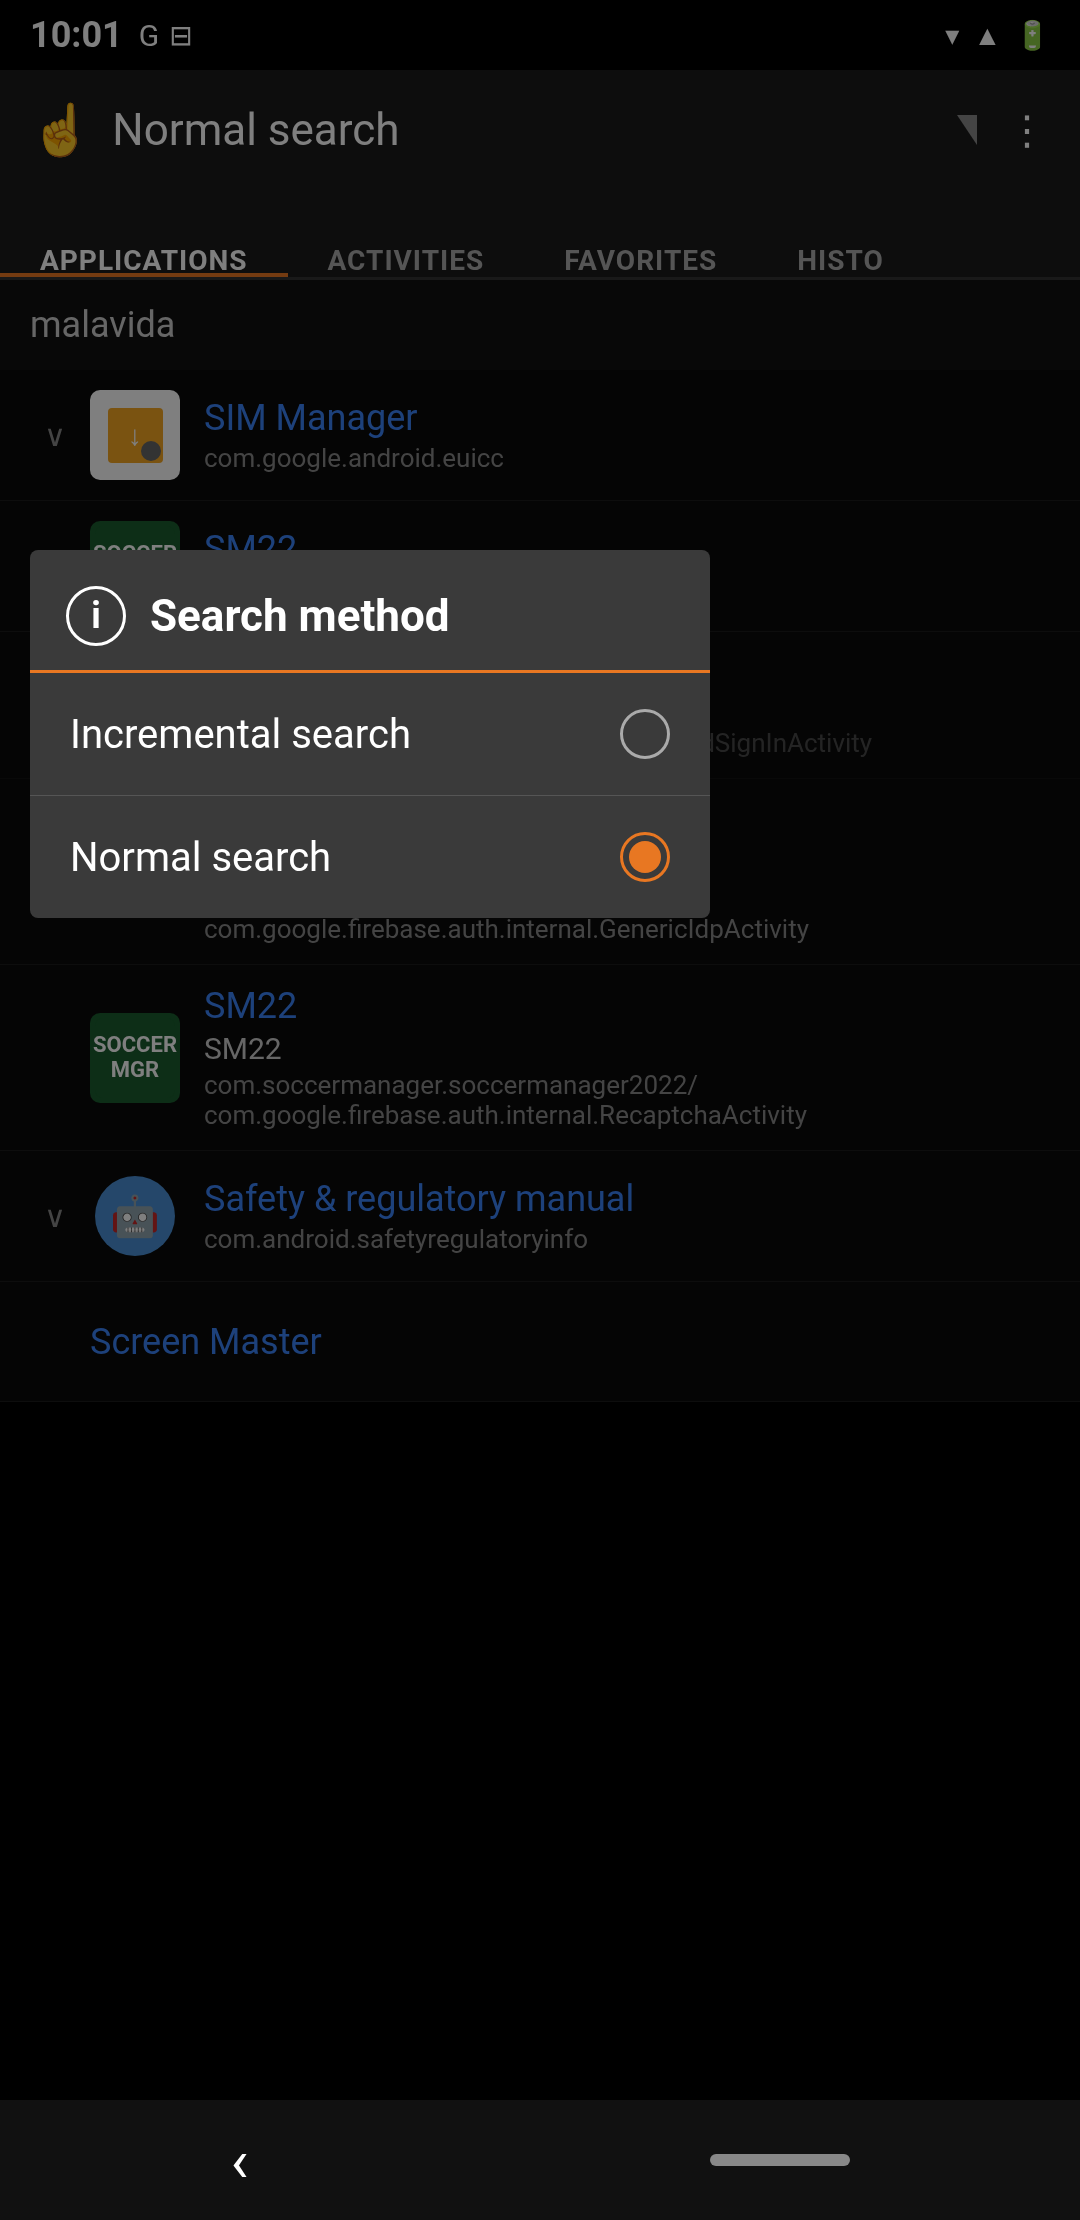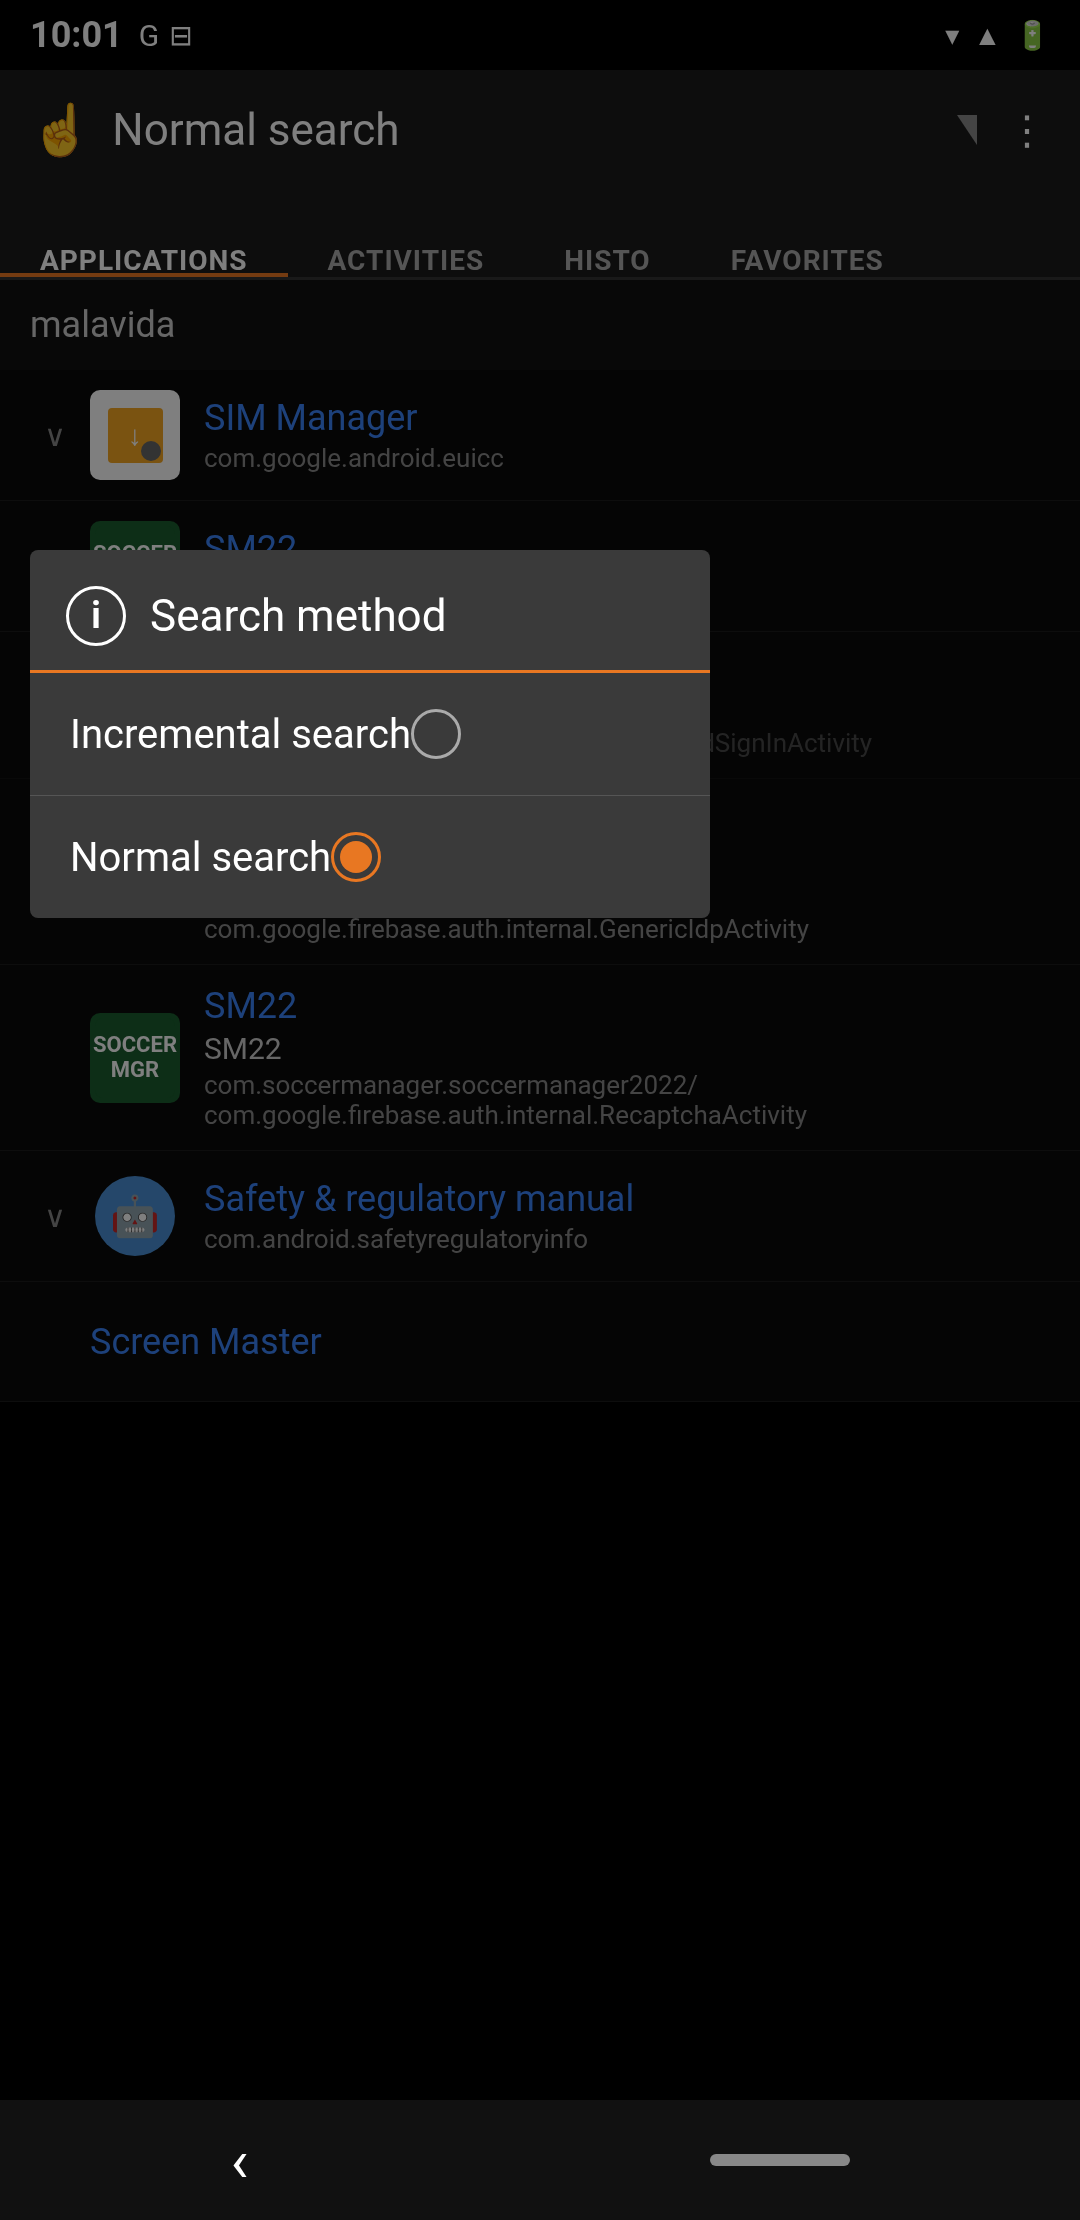--- a/index.html
+++ b/index.html
@@ -213,30 +213,30 @@
       align-items: center;
       justify-content: center;
       color: #fff;
       font-size: 36px;
       font-weight: bold;
       flex-shrink: 0;
     }
     .dialog-title {
       color: #fff;
       font-size: 44px;
-      font-weight: 400;
+      font-weight: 700;
     }
     .dialog-divider {
       height: 3px;
       background: #e87722;
     }
     .dialog-option {
       display: flex;
       align-items: center;
-      justify-content: flex-start;
+      justify-content: space-between;
       padding: 36px 40px;
       border-bottom: 1px solid #555;
       cursor: pointer;
     }
     .dialog-option:last-child {
       border-bottom: none;
     }
     .dialog-option-label {
       color: #fff;
       font-size: 40px;
@@ -346,24 +346,24 @@
 </div>
 
 <div class="tabs">
   <div class="tab active">
     <span>APPLICATIONS</span>
   </div>
   <div class="tab">
     <span>ACTIVITIES</span>
   </div>
   <div class="tab">
+    <span>FAVORITES</span>
+  </div>
+  <div class="tab">
     <span>HISTO</span>
-  </div>
-  <div class="tab">
-    <span>FAVORITES</span>
   </div>
 </div>
 
 <div class="search-bar">
   <span class="search-text">malavida</span>
 </div>
 
 <div class="main-content">
   <div class="app-list">
 

